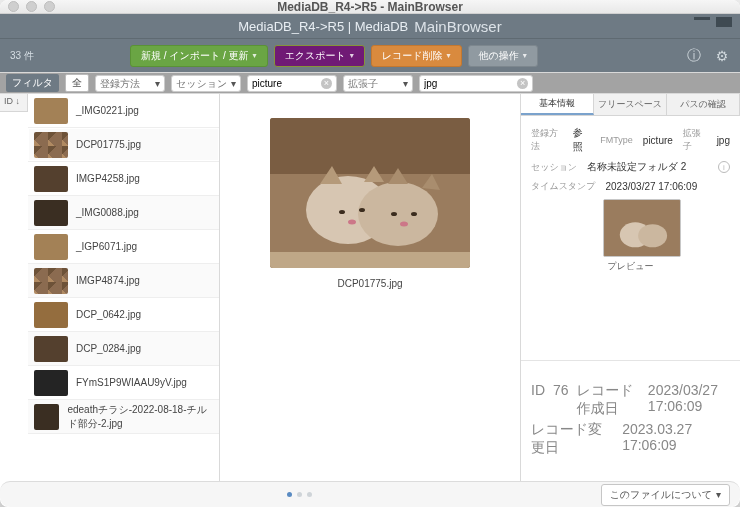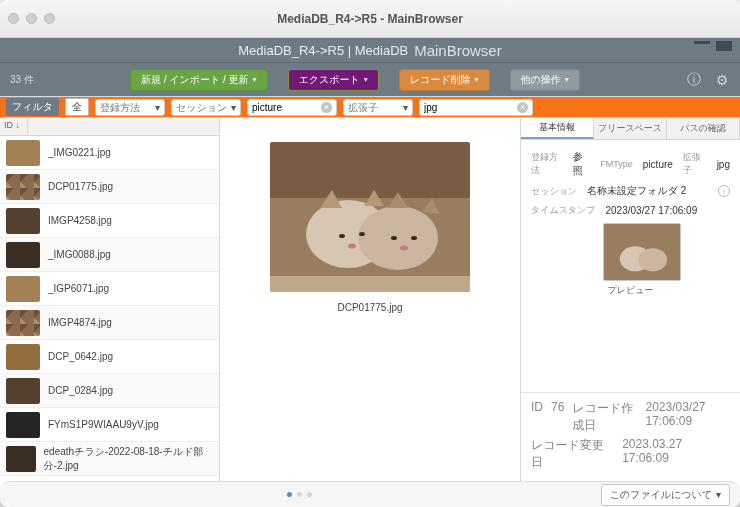--- a/index.html
+++ b/index.html
@@ -1,50 +1,50 @@
 <!DOCTYPE html>
 <html><head>
 <meta charset="utf-8">
 <style>
   * { box-sizing: border-box; margin: 0; padding: 0; }
   body { font-family: "Hiragino Kaku Gothic ProN","Yu Gothic",Arial,sans-serif; background:#f2f2f2; font-size:11px; color:#333; }
   .window { width:740px; height:507px; margin:0 auto; background:#fff; border-radius:8px; box-shadow:0 18px 40px rgba(0,0,0,.35); overflow:hidden; display:flex; flex-direction:column; position:relative; }
   
-  .titlebar { height:38px; background:linear-gradient(#f6f6f6,#e8e8e8); border-bottom:1px solid #d0d0d0; display:flex; align-items:center; padding:0 8px; position:relative; }
+  .titlebar { height:14px; background:linear-gradient(#f6f6f6,#e8e8e8); border-bottom:1px solid #d0d0d0; display:flex; align-items:center; padding:0 8px; position:relative; }
   .traffic { display:flex; gap:7px; }
   .dot { width:11px; height:11px; border-radius:50%; background:#cfcfcf; border:1px solid #bdbdbd; }
   .title { position:absolute; left:0; right:0; text-align:center; font-size:12px; color:#555; font-weight:600; }
   
   .subh { height:24px; background:#6e7a84; color:#e8eef3; display:flex; align-items:center; justify-content:center; font-size:13px; position:relative; }
   .subh .thin { font-weight:300; opacity:.9; font-size:15px; margin-left:6px; }
   .subh .wc { position:absolute; right:8px; top:3px; display:flex; gap:6px; }
   .subh .wbtn { width:16px; height:3px; background:#3f4a52; }
   
   .toolbar { height:34px; background:#6e7a84; border-top:1px solid #5f6a72; display:flex; align-items:center; padding:0 10px; gap:10px; }
   .count { color:#d6dee4; font-size:10px; width:90px; }
-  .tbtns { display:flex; gap:20px; margin-left:20px; }
+  .tbtns { display:flex; gap:6px; margin-left:20px; }
   .tbtn { height:22px; padding:0 10px; border-radius:3px; color:#fff; font-size:10px; display:flex; align-items:center; gap:4px; cursor:pointer; }
   .tbtn .caret { font-size:8px; opacity:.8; }
   .tbtn.green  { background:#6aa544; border:1px solid #5a9236; }
   .tbtn.olive  { background:#701a75; border:1px solid #86943a; }
   .tbtn.orange { background:#d98a3e; border:1px solid #c37830; }
   .tbtn.gray   { background:#909aa1; border:1px solid #7d878e; color:#fff; }
   .ticon { margin-left:auto; display:flex; gap:12px; }
   .ticon span { width:16px; height:16px; color:#cfd7dc; cursor:pointer; display:inline-flex; align-items:center; justify-content:center; font-size:14px; }
   
-  .frow { height:22px; background:#f97316; border-top:1px solid #d9d9d9; border-bottom:1px solid #d9d9d9; display:flex; align-items:center; padding:0 6px; gap:6px; color:#666; font-size:10px; }
+  .frow { height:22px; background:#a3a3a3; border-top:1px solid #d9d9d9; border-bottom:1px solid #d9d9d9; display:flex; align-items:center; padding:0 6px; gap:6px; color:#666; font-size:10px; }
   .fchip  { background:#6e7a84; color:#fff; padding:2px 6px; border-radius:2px; }
   .fallchip { background:#fff; border:1px solid #bbb; padding:1px 6px; border-radius:2px; color:#555; }
   .fsel { background:#fff; border:1px solid #ccc; border-radius:3px; height:17px; padding:0 4px; display:flex; align-items:center; gap:3px; color:#555; }
   .fsel input { border:none; outline:none; font-size:10px; background:transparent; width:52px; }
   .fsel.wide input{ width:66px; }
   .fclear { width:11px; height:11px; border-radius:50%; background:#c4c4c4; color:#fff; font-size:9px; display:inline-flex; align-items:center; justify-content:center; cursor:pointer; }
   
   .main { flex:1; display:flex; overflow:hidden; }
-  .left { width:220px; border-right:1px solid #d9d9d9; display:flex; flex-direction:column; }
+  .left { width:220px; border-right:1px solid #d9d9d9; display:flex; flex-direction:row; }
   .lhdr { height:18px; background:#f2f2f2; border-bottom:1px solid #d6d6d6; display:flex; font-size:9px; color:#666; }
   .lhdr .c1{ width:28px; border-right:1px solid #d6d6d6; padding:2px 4px;}
   .lhdr .c2{ flex:1; padding:2px 6px; text-align:center; }
   .list { flex:1; overflow-y:auto; }
   .row { height:34px; display:flex; align-items:center; gap:8px; padding:0 6px; border-bottom:1px solid #eee; cursor:pointer; }
   .row.sel { background:#fff; box-shadow:inset 0 0 0 1px #fff; }
   .row.dim { background:#fafafa; }
   .thumb { width:34px; height:26px; border-radius:2px; background:#8b6b50; background-image:linear-gradient(45deg,#b08a62 25%,transparent 25%),linear-gradient(135deg,#6d5238 30%,transparent 30%); background-size:14px 14px; }
   .thumb.v2{ background:#3a2e22; }
   .thumb.v3{ background:#a38156; }
@@ -62,21 +62,21 @@
   .tabs { height:22px; display:flex; border-bottom:1px solid #d5d5d5; background:#f1f1f1; }
   .tab { flex:1; display:flex; align-items:center; justify-content:center; font-size:9px; color:#666; border-right:1px solid #d5d5d5; cursor:pointer; }
   .tab.active { background:#fff; color:#333; border-bottom:2px solid #7aa2cc; }
   .info { padding:10px; font-size:10px; color:#555; }
   .info .line{ display:flex; gap:10px; margin-bottom:6px; align-items:center; }
   .info .k{ font-size:9px; color:#999; }
   .info .v{ color:#333; }
   .mini { width:56px; margin:5px auto 4px; }
   .mini .img { width:78px; height:58px; background:#9c8168; border:1px solid #c7c7c7; border-radius:2px; }
   .mini .cap { text-align:center; font-size:9px; color:#666; margin-top:3px; }
-  .rmeta { margin-top:auto; border-top:1px solid #e4e4e4; padding:7px 10px; font-size:12px; color:#888; }
+  .rmeta { margin-top:auto; border-top:1px solid #e4e4e4; padding:21px 10px; font-size:14px; color:#888; }
   .rmeta .ln{ display:flex; justify-content:flex-end; gap:8px; margin-bottom:3px; }
   
   .footer { height:26px; border-top:1px solid #dcdcdc; background:#f6f6f6; display:flex; align-items:center; justify-content:flex-end; gap:12px; padding:0 10px;border-radius:10px; }
   .pgdots { display:flex; gap:5px; margin-right:auto; margin-left:auto; }
   .pgdots span{ width:5px; height:5px; border-radius:50%; background:#cfd4d8; }
   .pgdots span.on{ background:#5a8bc2; }
   .fbtn { background:#fff; border:1px solid #c6c6c6; border-radius:3px; padding:3px 8px; font-size:10px; color:#555; display:flex; align-items:center; gap:4px; cursor:pointer; }
   
   .preview-big svg, .mini .img svg { width:100%; height:100%; display:block; }
   .info-icon { width:12px;height:12px;border-radius:50%;border:1px solid #bbb;color:#bbb;font-size:8px;display:inline-flex;align-items:center;justify-content:center;margin-left:auto;}

